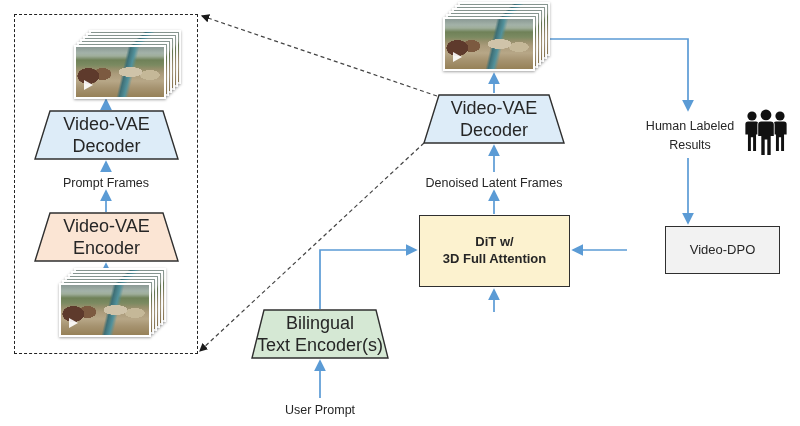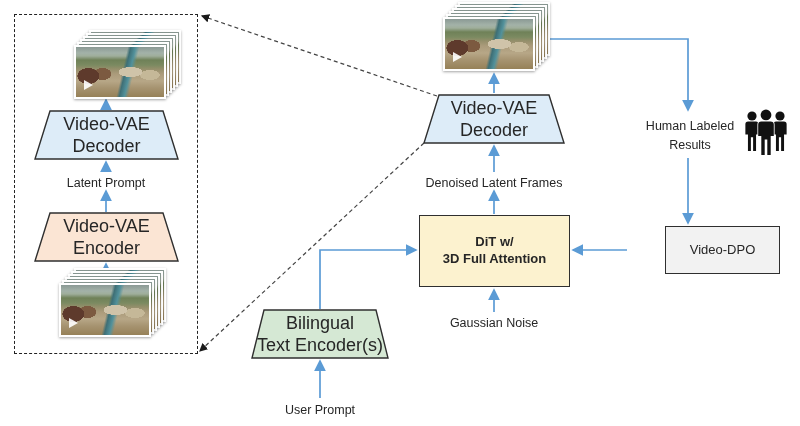--- a/index.html
+++ b/index.html
@@ -116,21 +116,21 @@
   </div>
 
   <div class="trap" style="left:34px;top:110px;width:145px;height:50px">
     <svg width="145" height="50" viewBox="0 0 145 50">
         <polygon class="p-blue" points="16,1 129,1 144,49 1,49"></polygon>
       </svg>
     <div class="lbl">Video-VAE
 Decoder</div>
   </div>
 
-  <div class="tag" style="left:46px;top:174px;width:120px">Latent Prompt</div>
+  <div class="tag" style="left:46px;top:174px;width:120px">Prompt Frames</div>
 
   <div class="trap" style="left:34px;top:212px;width:145px;height:50px">
     <svg width="145" height="50" viewBox="0 0 145 50">
         <polygon class="p-peach" points="16,1 129,1 144,49 1,49"></polygon>
       </svg>
     <div class="lbl">Video-VAE
 Encoder</div>
   </div>
 
   <div class="vstack" style="left:59px;top:283px">
@@ -161,21 +161,20 @@
       </svg>
     <div class="lbl">Video-VAE
 Decoder</div>
   </div>
 
   <div class="tag" style="left:414px;top:174px;width:160px">Denoised Latent Frames</div>
 
   <div class="block b-dit" style="left:419px;top:215px;width:151px;height:72px">DiT w/
 3D Full Attention</div>
 
-  <div class="tag" style="left:434px;top:314px;width:120px">Gaussian Noise</div>
 
   <div class="trap" style="left:251px;top:309px;width:138px;height:50px">
     <svg width="138" height="50" viewBox="0 0 138 50">
         <polygon class="p-green" points="13,1 125,1 137,49 1,49"></polygon>
       </svg>
     <div class="lbl">Bilingual
 Text Encoder(s)</div>
   </div>
 
   <div class="tag" style="left:260px;top:401px;width:120px">User Prompt</div>

